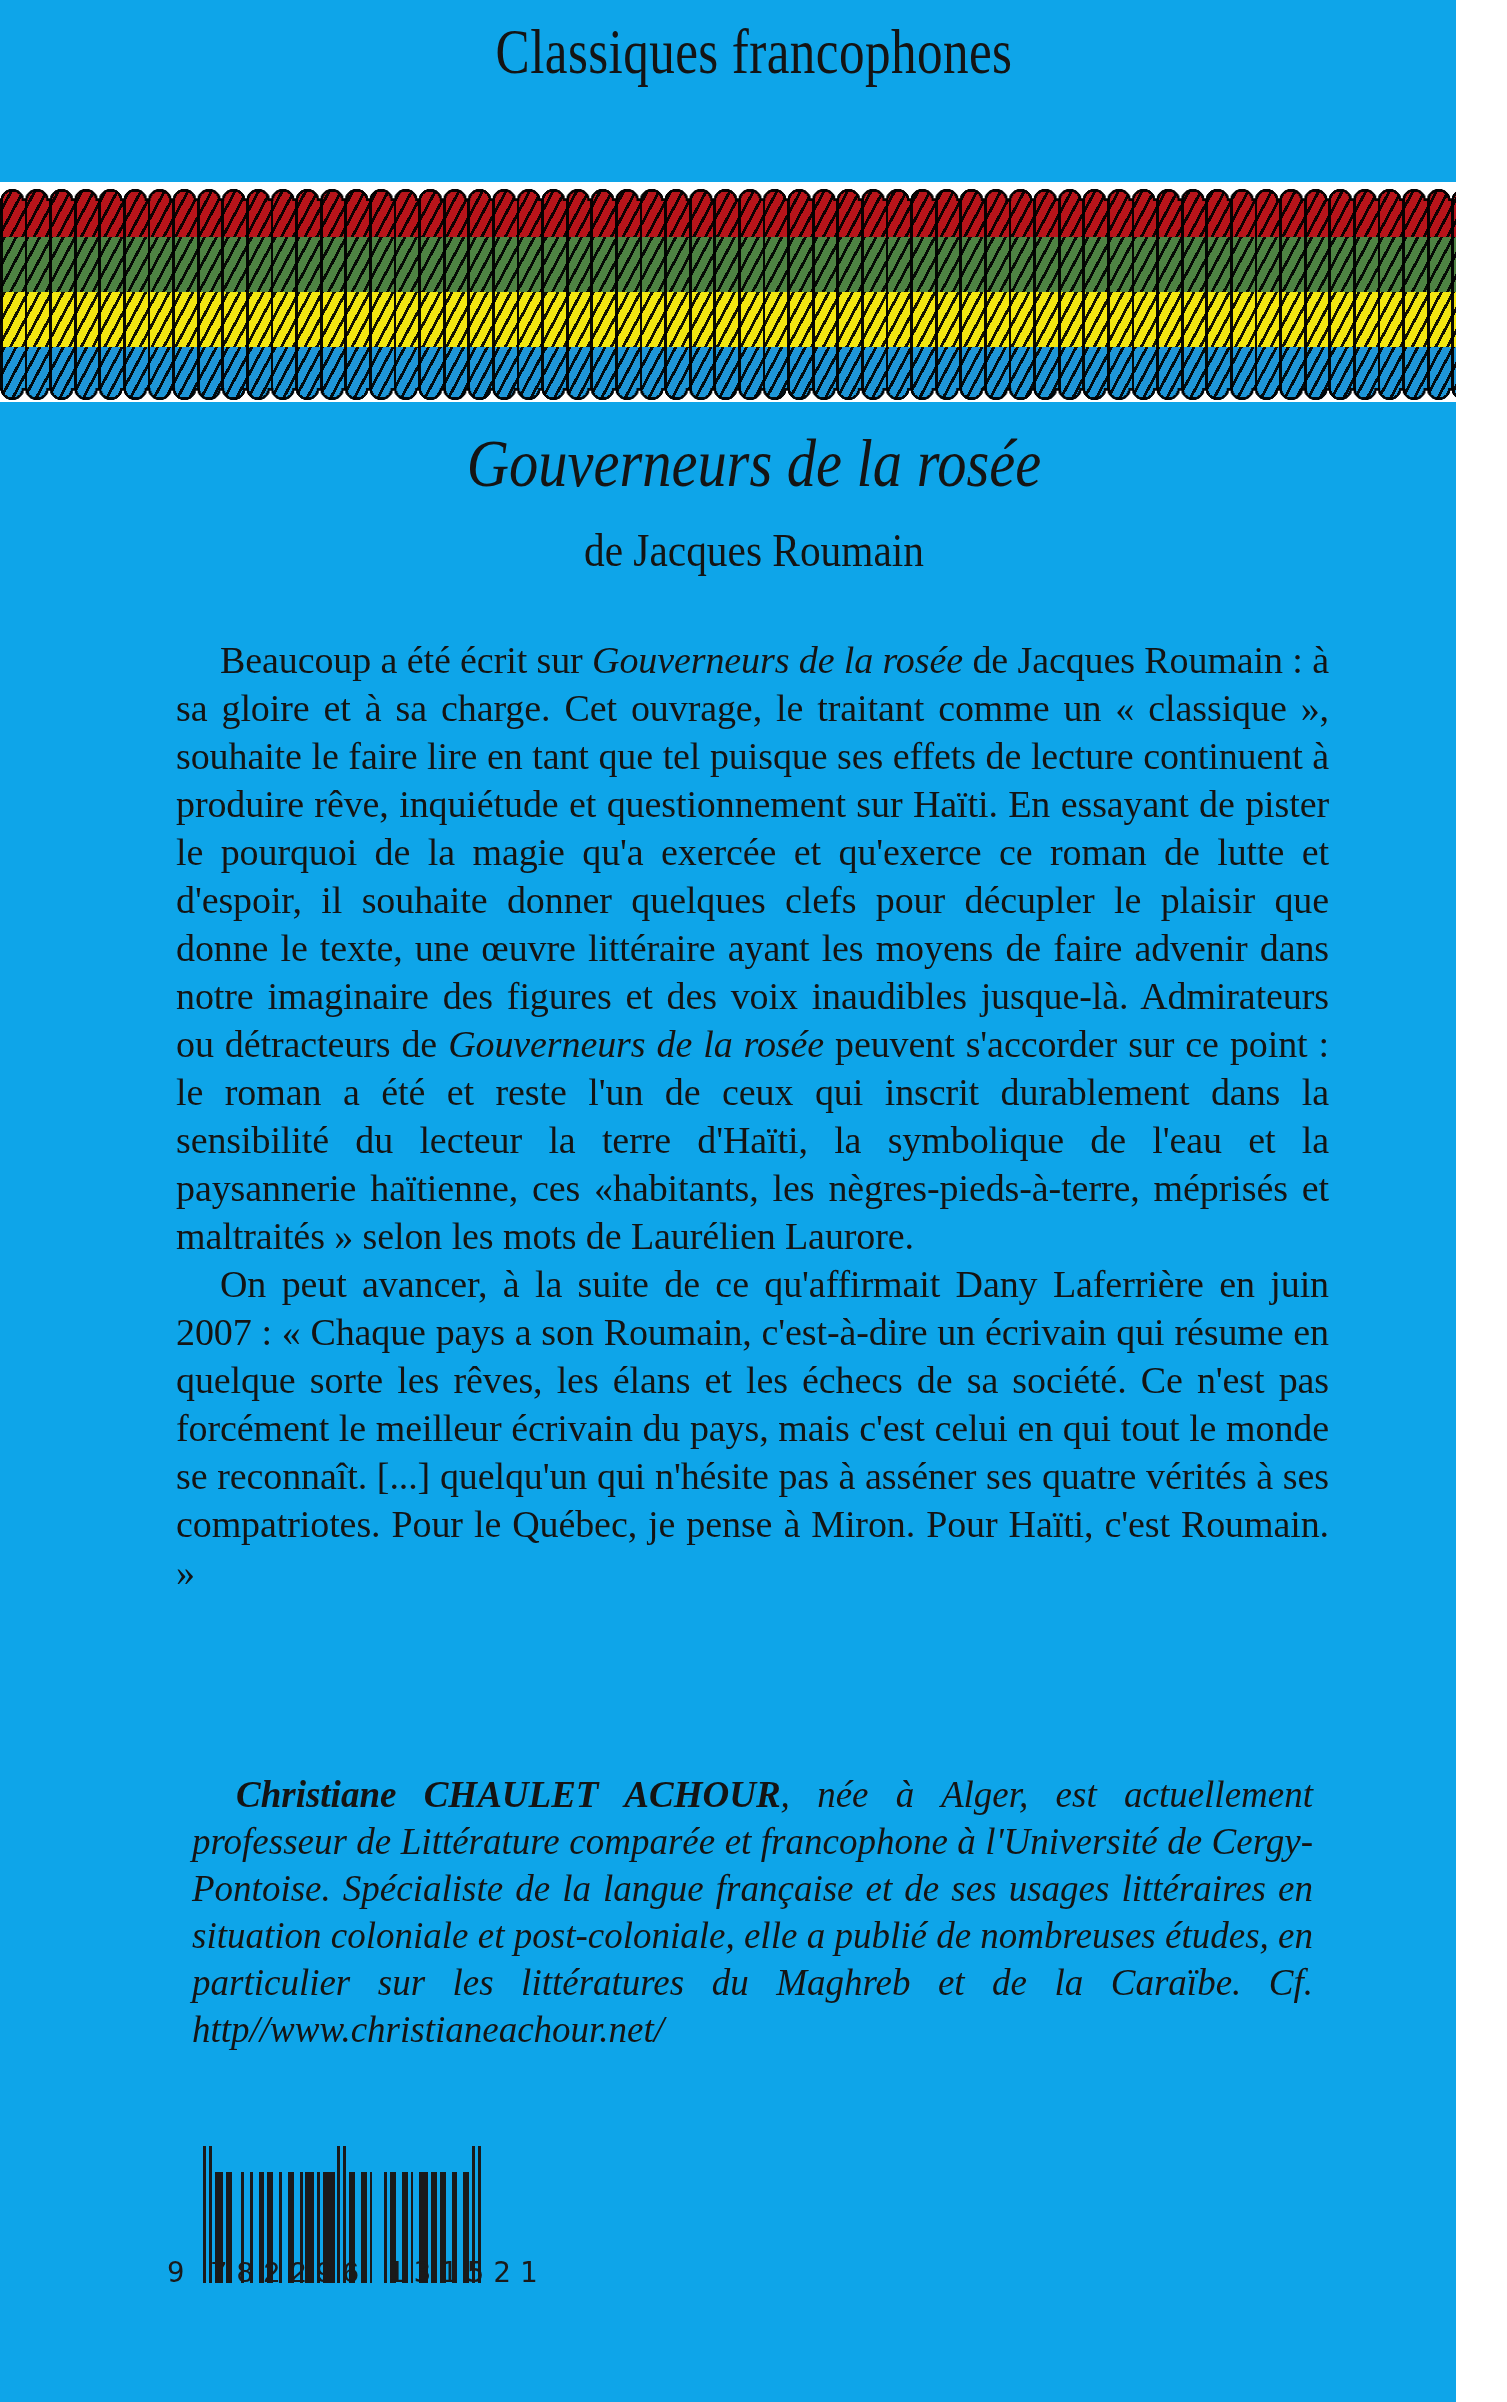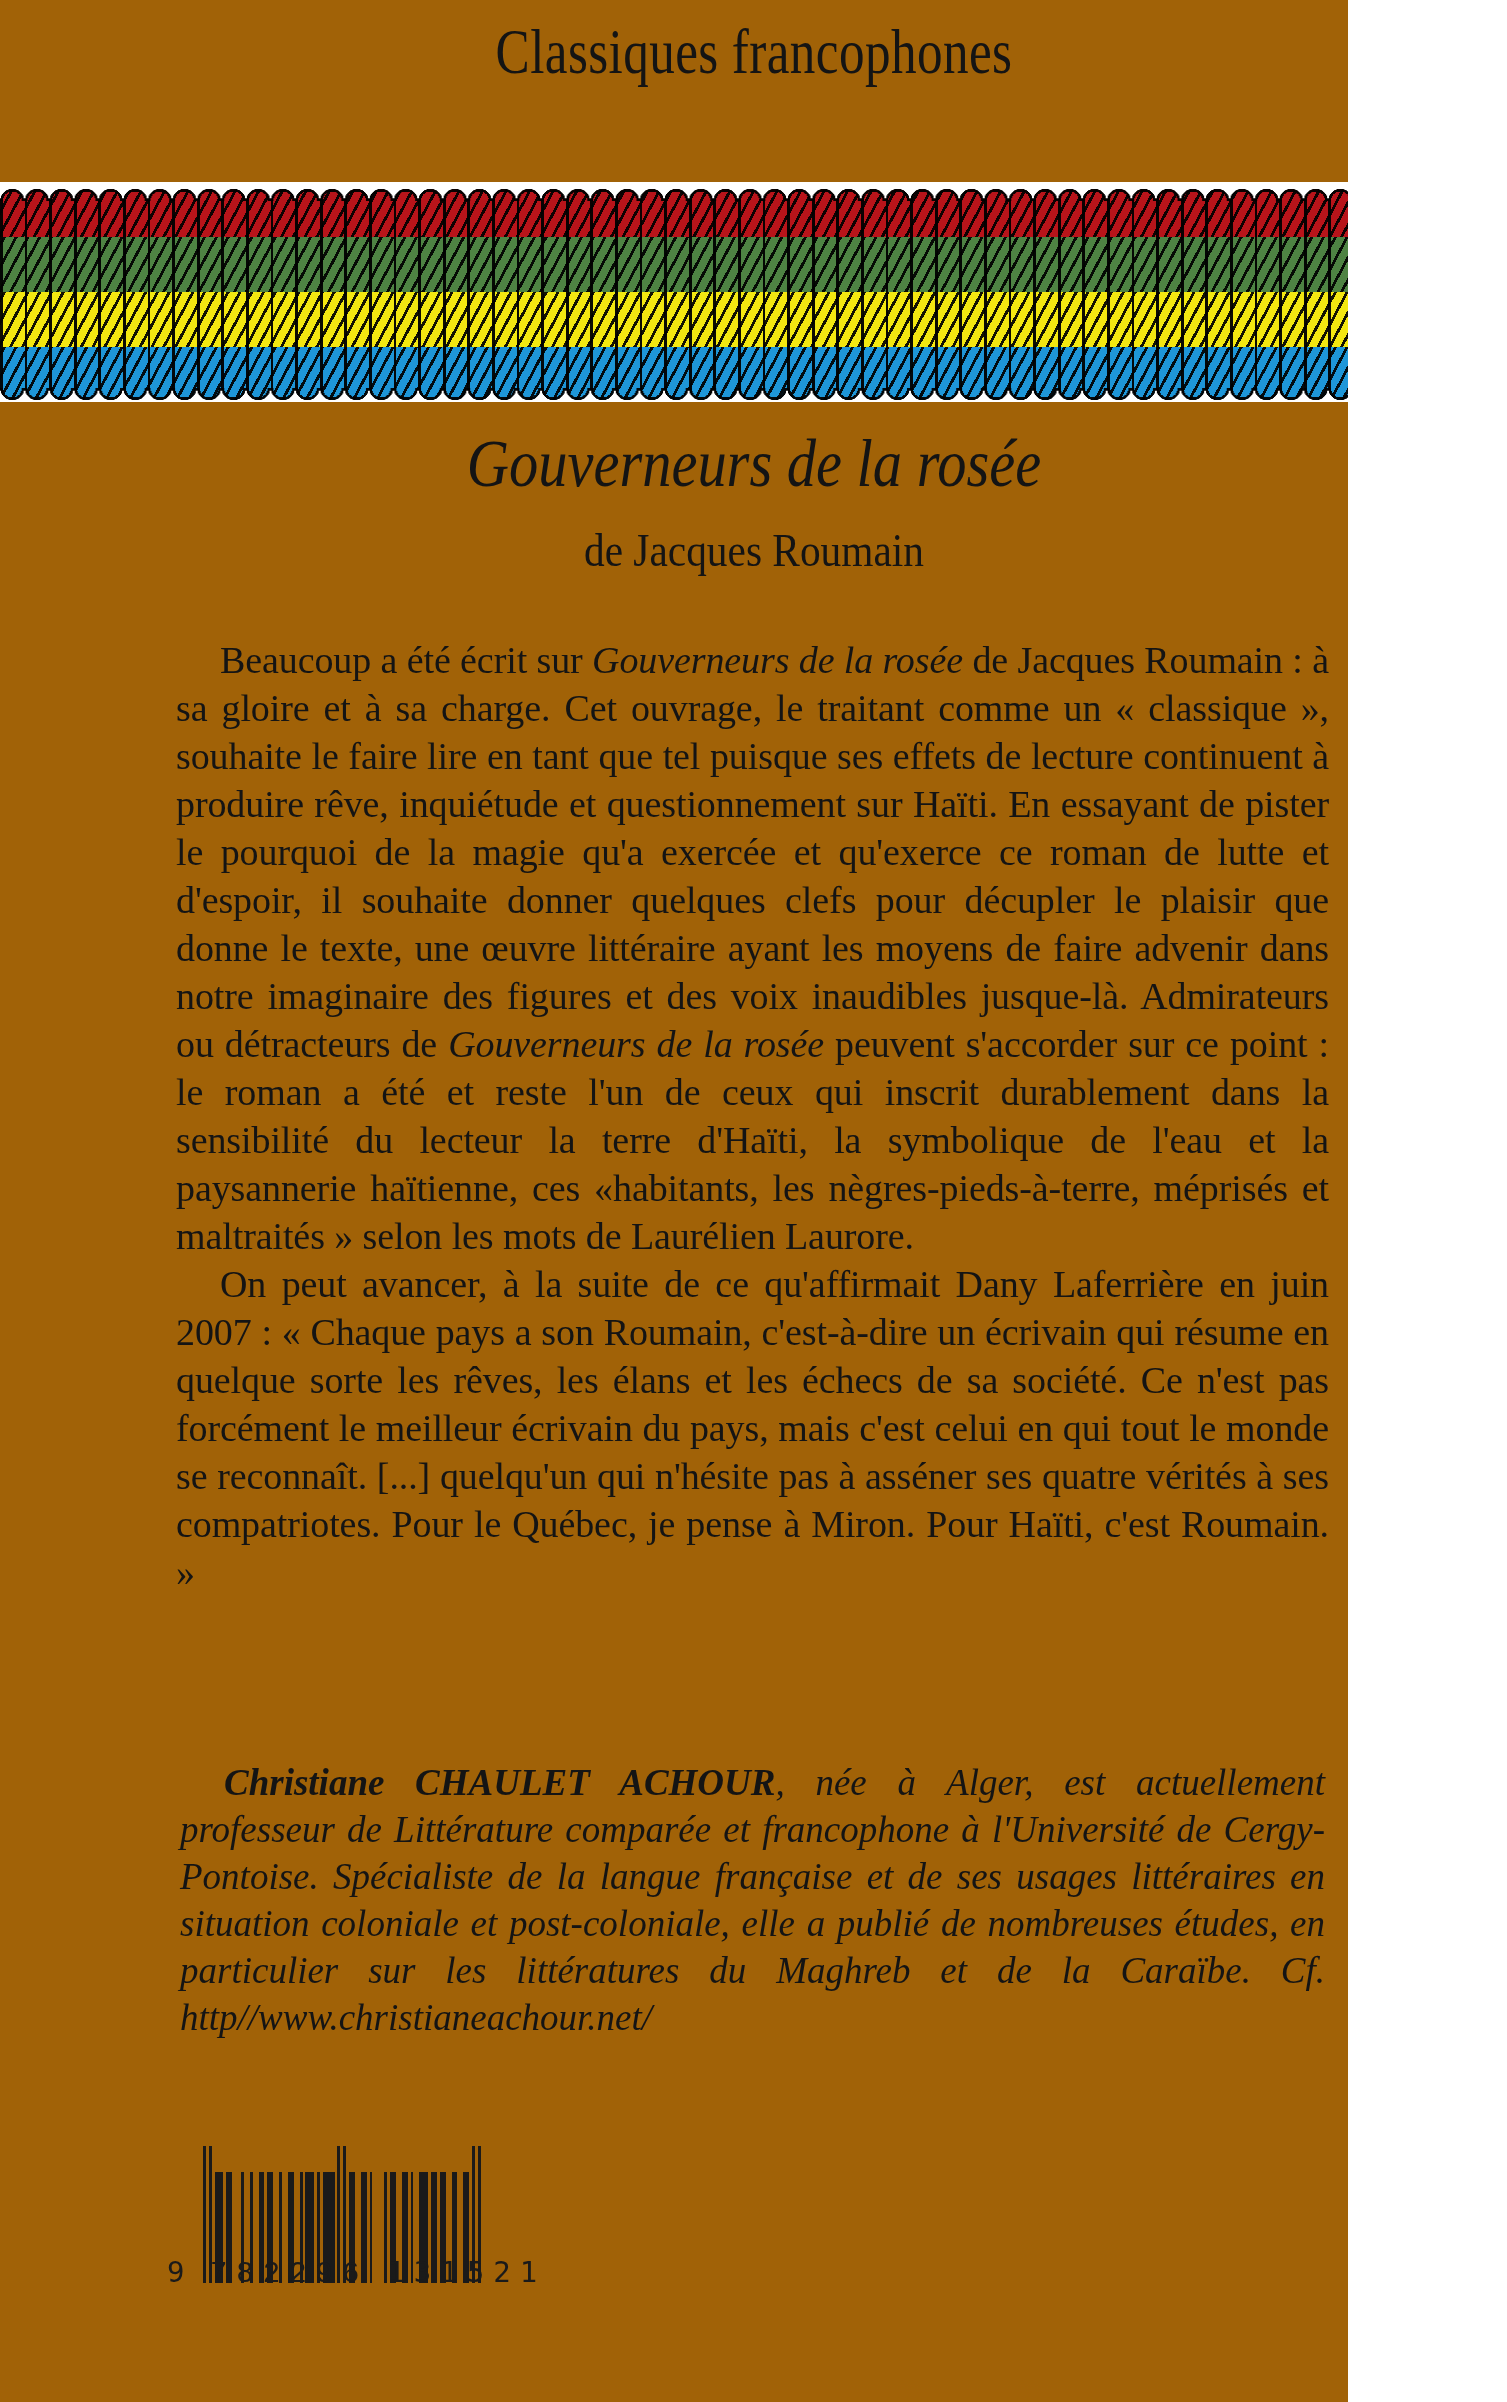--- a/index.html
+++ b/index.html
@@ -7,23 +7,23 @@
     padding: 0;
     background: #ffffff;
   }
   body {
     font-family: "Liberation Serif", "DejaVu Serif", serif;
     color: #111111;
   }
 
   .cover {
     position: relative;
-    width: 1348px;
+    width: 1456px;
     height: 2403px;
-    background: #a16207;
+    background: #0ea5e9;
     overflow: hidden;
     box-sizing: border-box;
   }
 
   
   .collection-title {
     position: absolute;
     top: 17px;
     left: 0;
     width: 1508px;
@@ -174,21 +174,21 @@
     top: 1755px;
     left: 176px;
     width: 1153px;
     font-size: 37px;
     line-height: 47px;
     font-style: italic;
     text-align: justify;
     text-justify: inter-word;
     color: #141414;
   }
-  .bio p { margin: 4px; text-indent: 44px; }
+  .bio p { margin: 16px; text-indent: 44px; }
   .bio b { font-weight: bold; font-style: italic; }
 
   
   .barcode-block {
     position: absolute;
     left: 167px;
     top: 2146px;
     width: 407px;
   }
   .barcode-bars {

